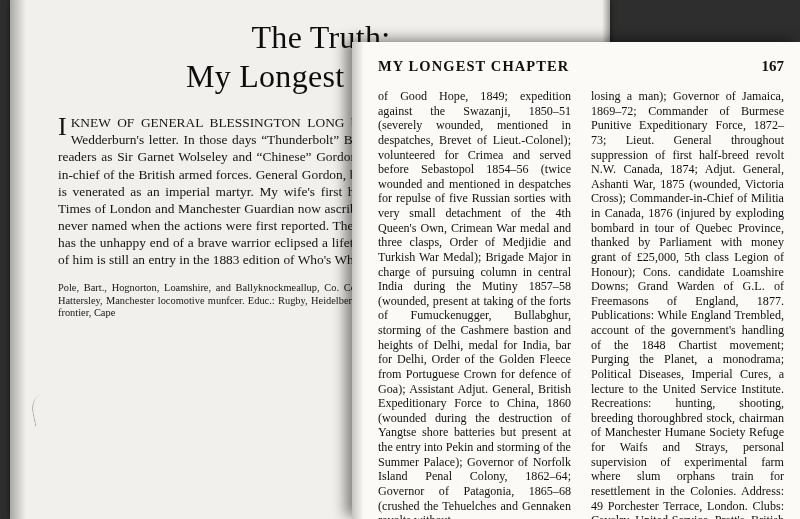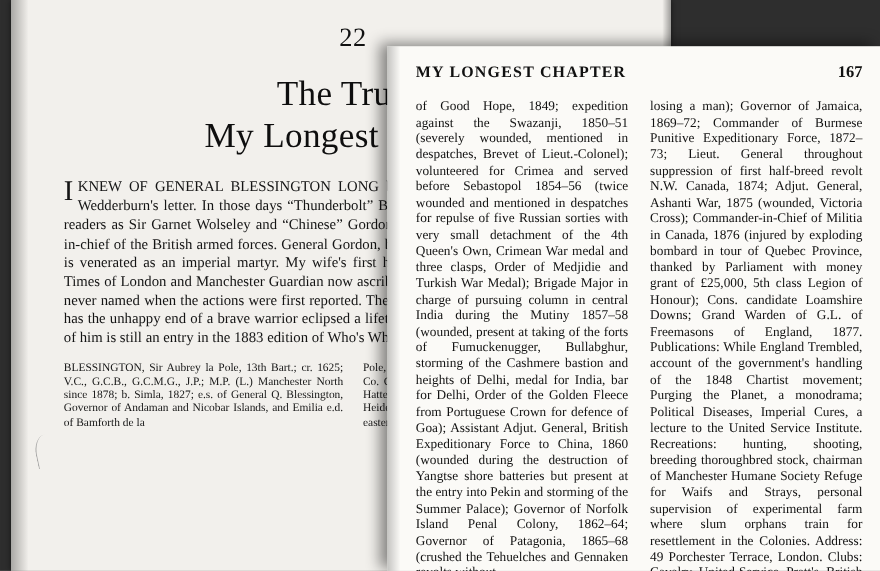--- a/index.html
+++ b/index.html
@@ -161,33 +161,31 @@
   }
 </style>
 </head>
 <body>
 
 <div id="back-page">
   <div class="edge-shadow"></div>
   <div class="gutter-dark"></div>
 
   <div class="back-inner">
-    <div id="back-page-number">22</div>
 
     <div id="back-title">
       <span>The Truth:</span>
       <span class="t-line2">My Longest Chapter</span>
     </div>
 
     <div class="body-text">
       <span class="dropcap">I</span><span>KNEW OF GENERAL BLESSINGTON LONG before Baxter read his name aloud from Wedderburn's letter. In those days “Thunderbolt” Blessington was as popular with newspaper readers as Sir Garnet Wolseley and “Chinese” Gordon. Viscount Wolseley became commander-in-chief of the British armed forces. General Gordon, by getting the dervishes to dismember him, is venerated as an imperial martyr. My wife's first husband has been less kindly treated. The Times of London and Manchester Guardian now ascribe his greatest actions to officers who were never named when the actions were first reported. The popular press follows their example. Why has the unhappy end of a brave warrior eclipsed a lifetime of patriotic effort? The best biography of him is still an entry in the 1883 edition of Who's Who. He is not mentioned in later editions.</span>
     </div>
 
     <div class="entry-cols">
-      <div class="entry-col">BLESSINGTON, Sir Aubrey la Pole, 13th Bart.; cr. 1625; V.C., G.C.B., G.C.M.G., J.P.; M.P. (L.) Manchester North since 1878; b. Simla, 1827; e.s. of General Q. Blessington, Governor of Andaman and Nicobar Islands, and Emilia e.d. of Bamforth de la</div>
       <div class="entry-col">Pole, Bart., Hognorton, Loamshire, and Ballyknockmeallup, Co. Cork; S. cousin 1861; m. Victoria Hattersley, d. of B. Hattersley, Manchester locomotive munfcer. Educ.: Rugby, Heidelberg, Sandhurst. Commanded a native levy on the eastern frontier, Cape</div>
     </div>
   </div>
 
   <div class="pencil-mark"></div>
 </div>
 
 <div id="front-page">
   <div class="left-edge"></div>
   <div class="front-inner">

